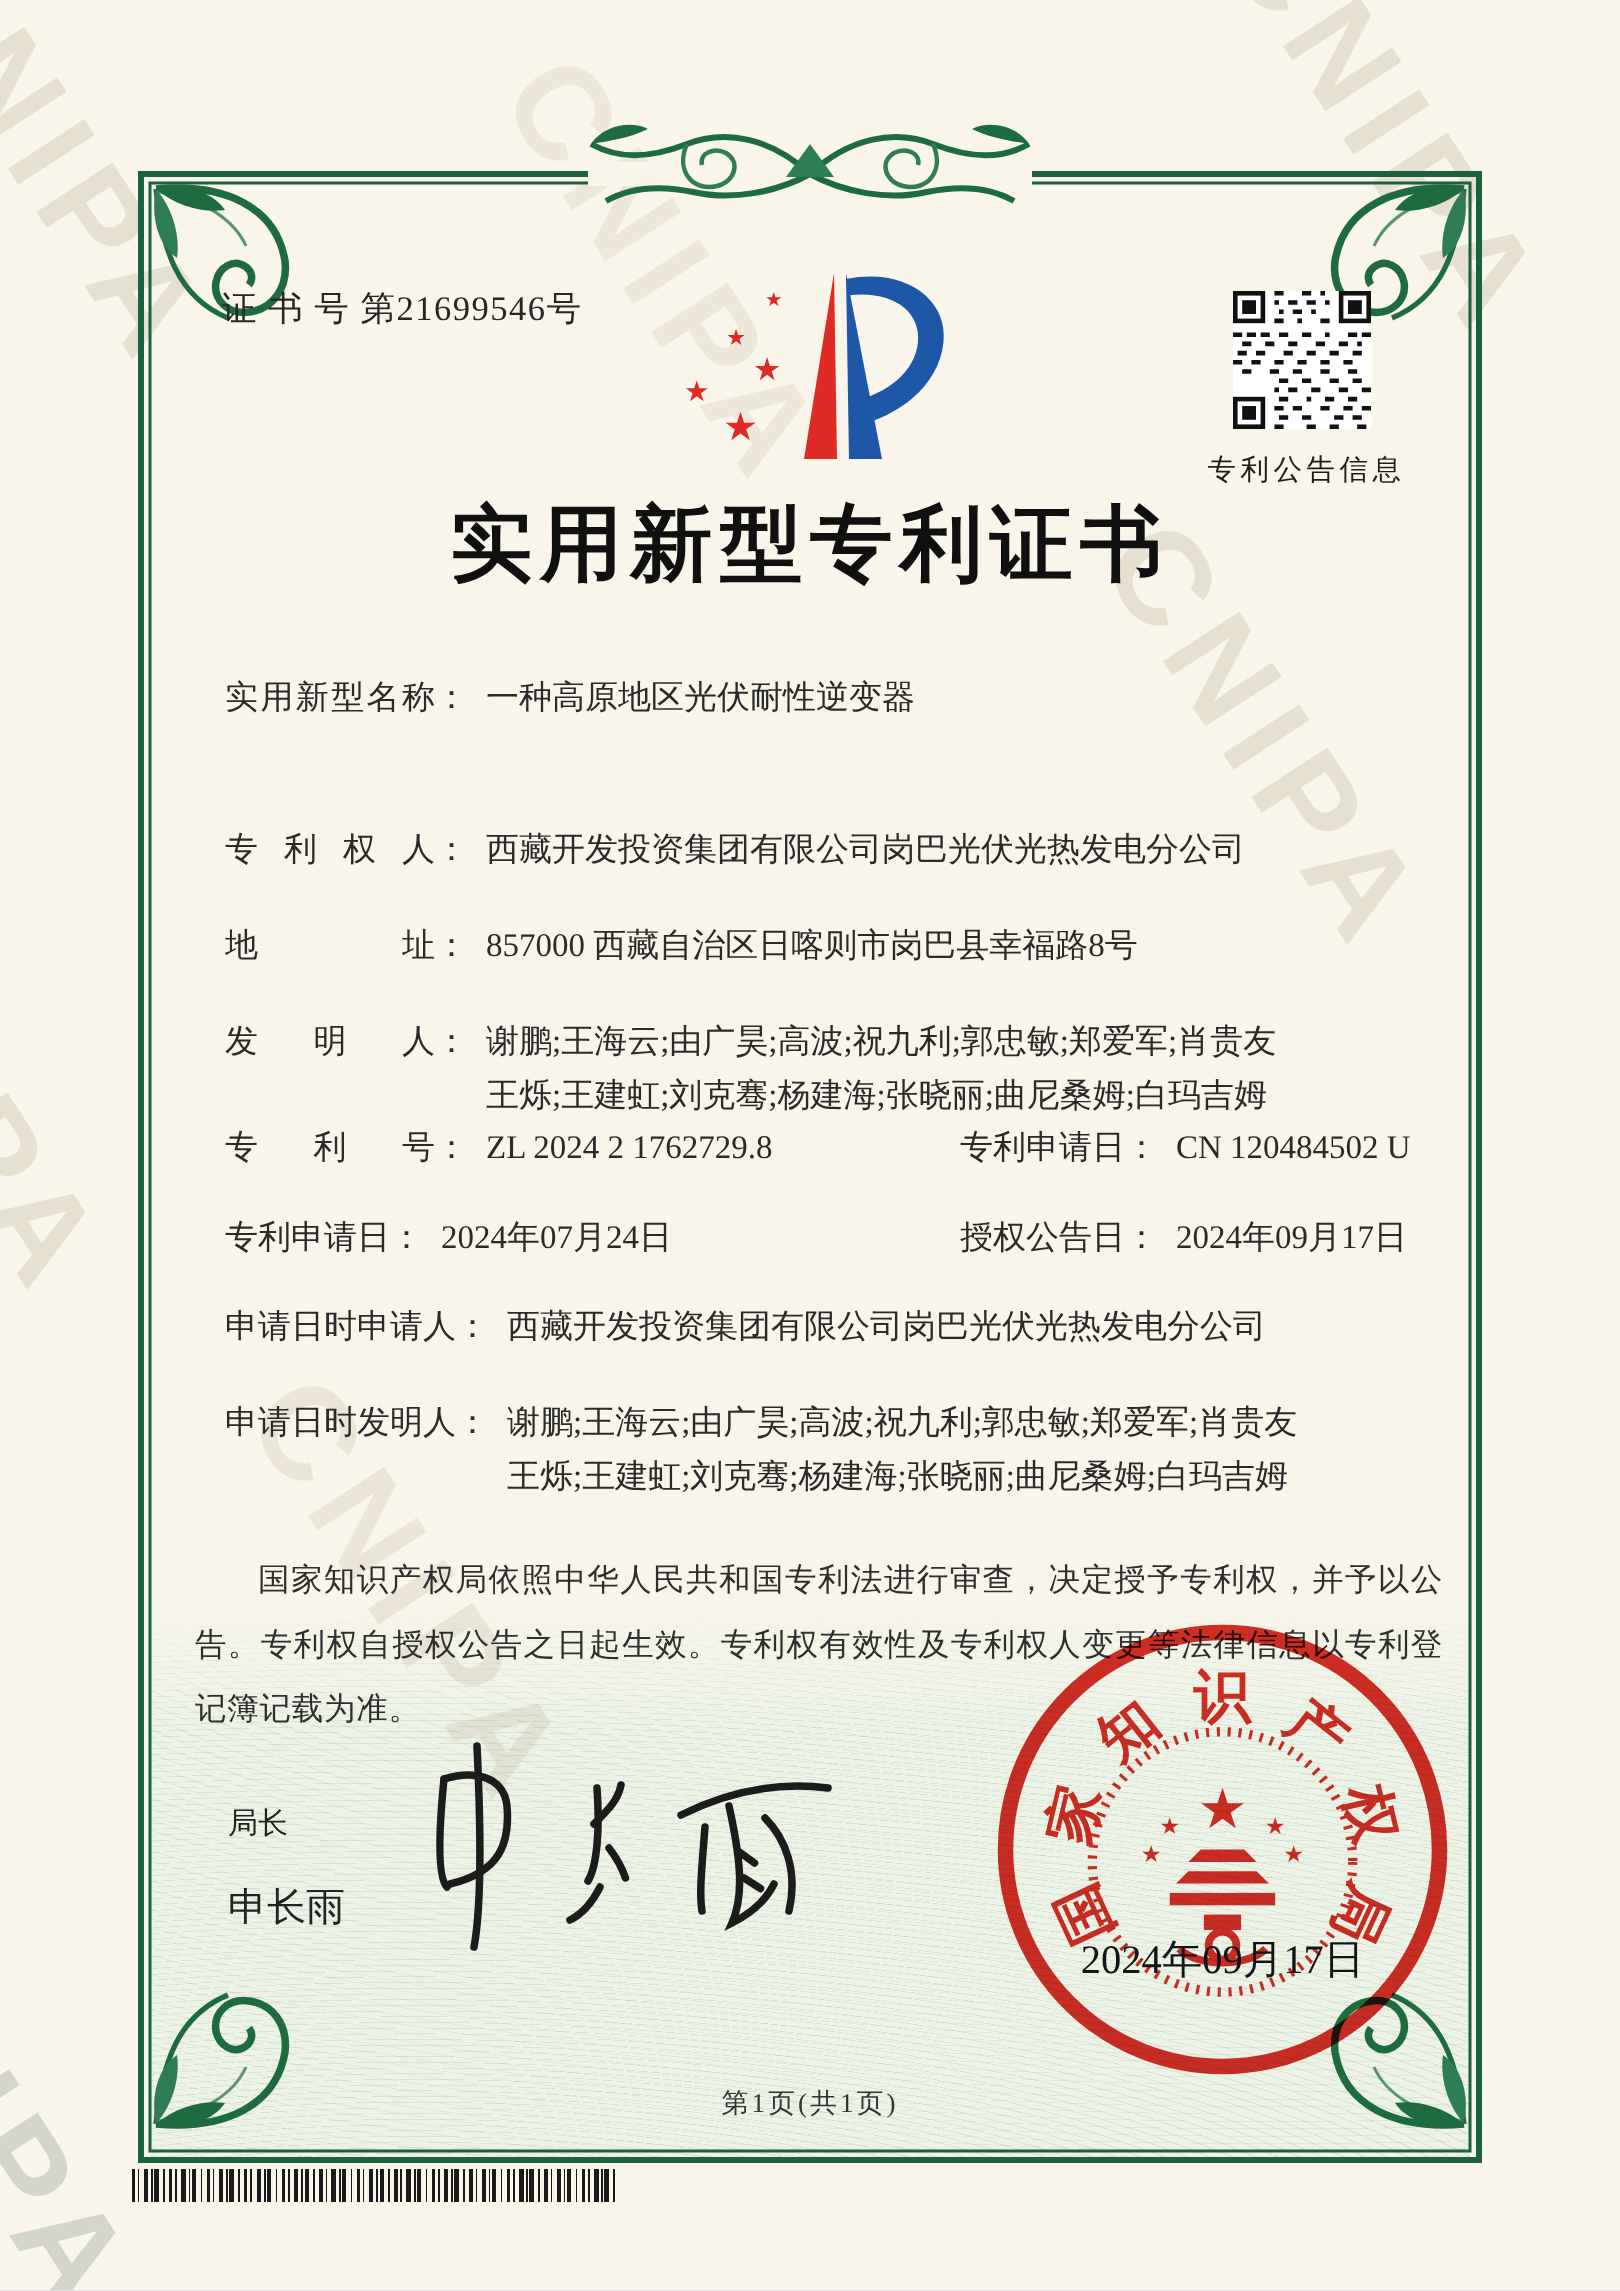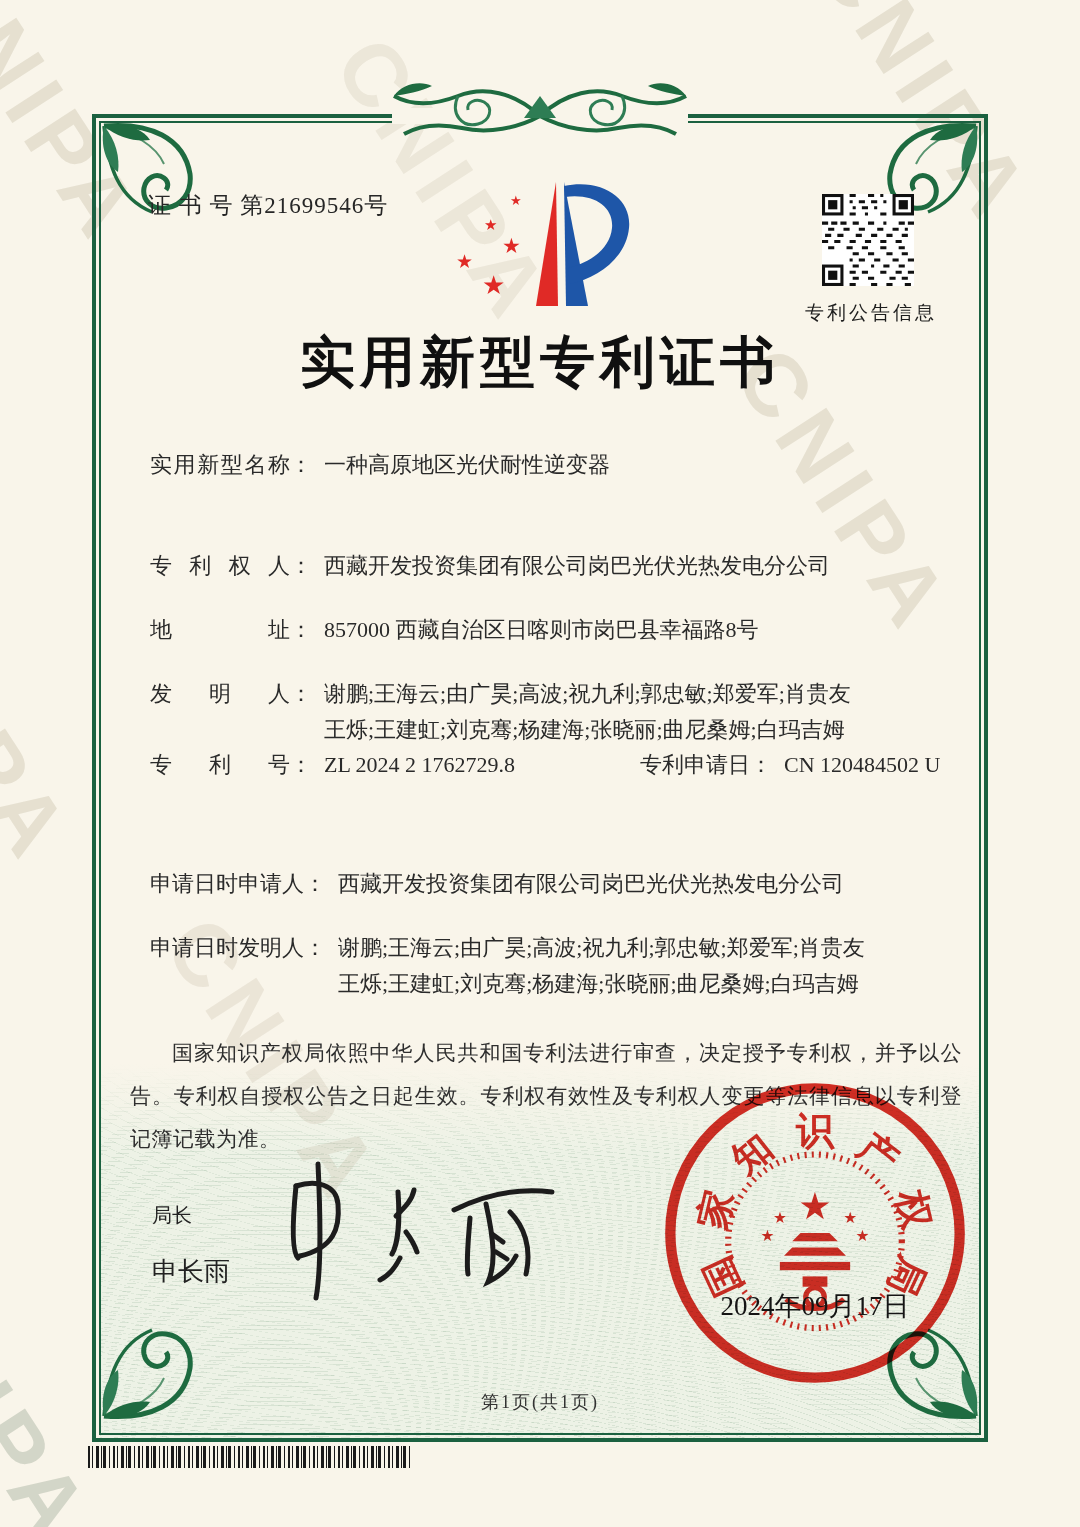--- a/index.html
+++ b/index.html
@@ -199,20 +199,24 @@
 
   <div class="row" style="top:676px;line-height:36px">
     <span class="lab">发明人</span><span class="colon">：</span><span class="val2"><div>谢鹏;王海云;由广昊;高波;祝九利;郭忠敏;郑爱军;肖贵友</div><div>王烁;王建虹;刘克骞;杨建海;张晓丽;曲尼桑姆;白玛吉姆</div></span>
   </div>
 
   <div class="row" style="top:748px">
     <span class="lab">专利号</span><span class="colon">：</span><span class="val">ZL 2024 2 1762729.8</span>
     <span class="pright"><span class="lab-n">专利申请日</span><span class="colon">：</span><span class="val">CN 120484502 U</span></span>
   </div>
 
+  <div class="row" style="top:808px">
+    <span class="lab-n">专利申请日</span><span class="colon">：</span><span class="val">2024年07月24日</span>
+    <span class="pright"><span class="lab-n">授权公告日</span><span class="colon">：</span><span class="val">2024年09月17日</span></span>
+  </div>
 
   <div class="row" style="top:867px">
     <span class="lab-n">申请日时申请人</span><span class="colon">：</span><span class="val">西藏开发投资集团有限公司岗巴光伏光热发电分公司</span>
   </div>
 
   <div class="row" style="top:930px;line-height:36px">
     <span class="lab-n">申请日时发明人</span><span class="colon">：</span><span class="val2"><div>谢鹏;王海云;由广昊;高波;祝九利;郭忠敏;郑爱军;肖贵友</div><div>王烁;王建虹;刘克骞;杨建海;张晓丽;曲尼桑姆;白玛吉姆</div></span>
   </div>
 
   <div class="legal">国家知识产权局依照中华人民共和国专利法进行审查，决定授予专利权，并予以公告。专利权自授权公告之日起生效。专利权有效性及专利权人变更等法律信息以专利登记簿记载为准。</div>

